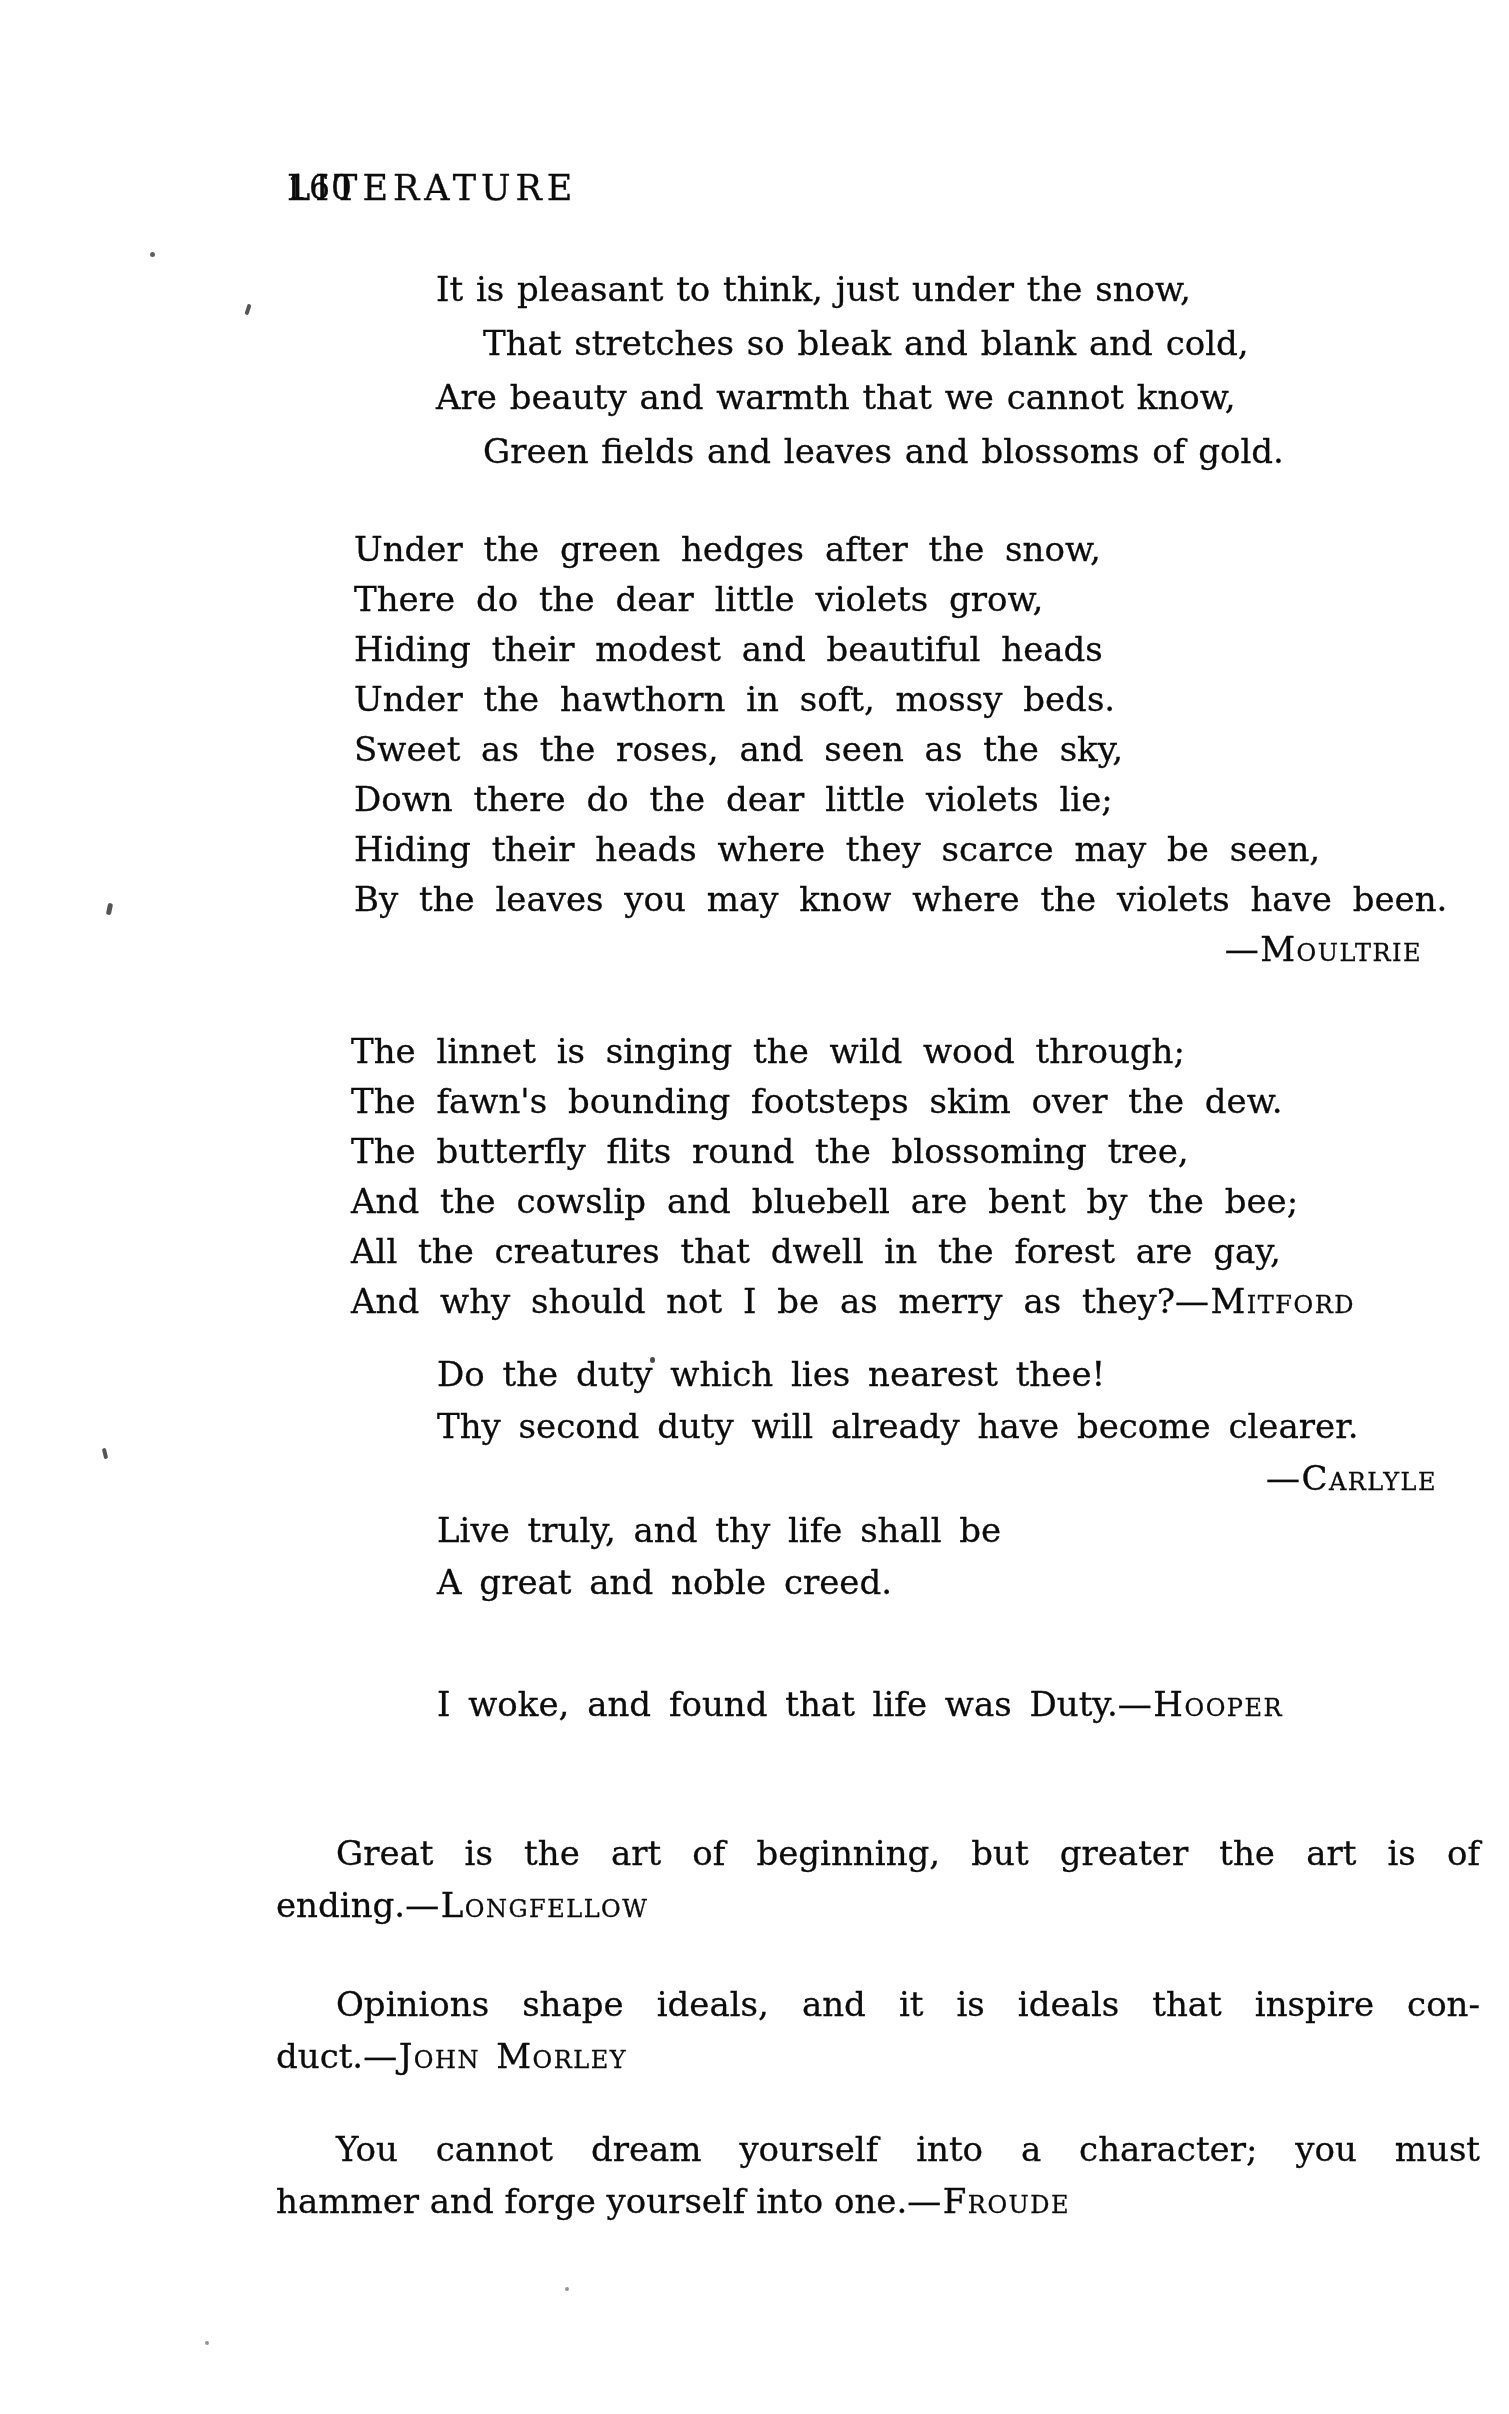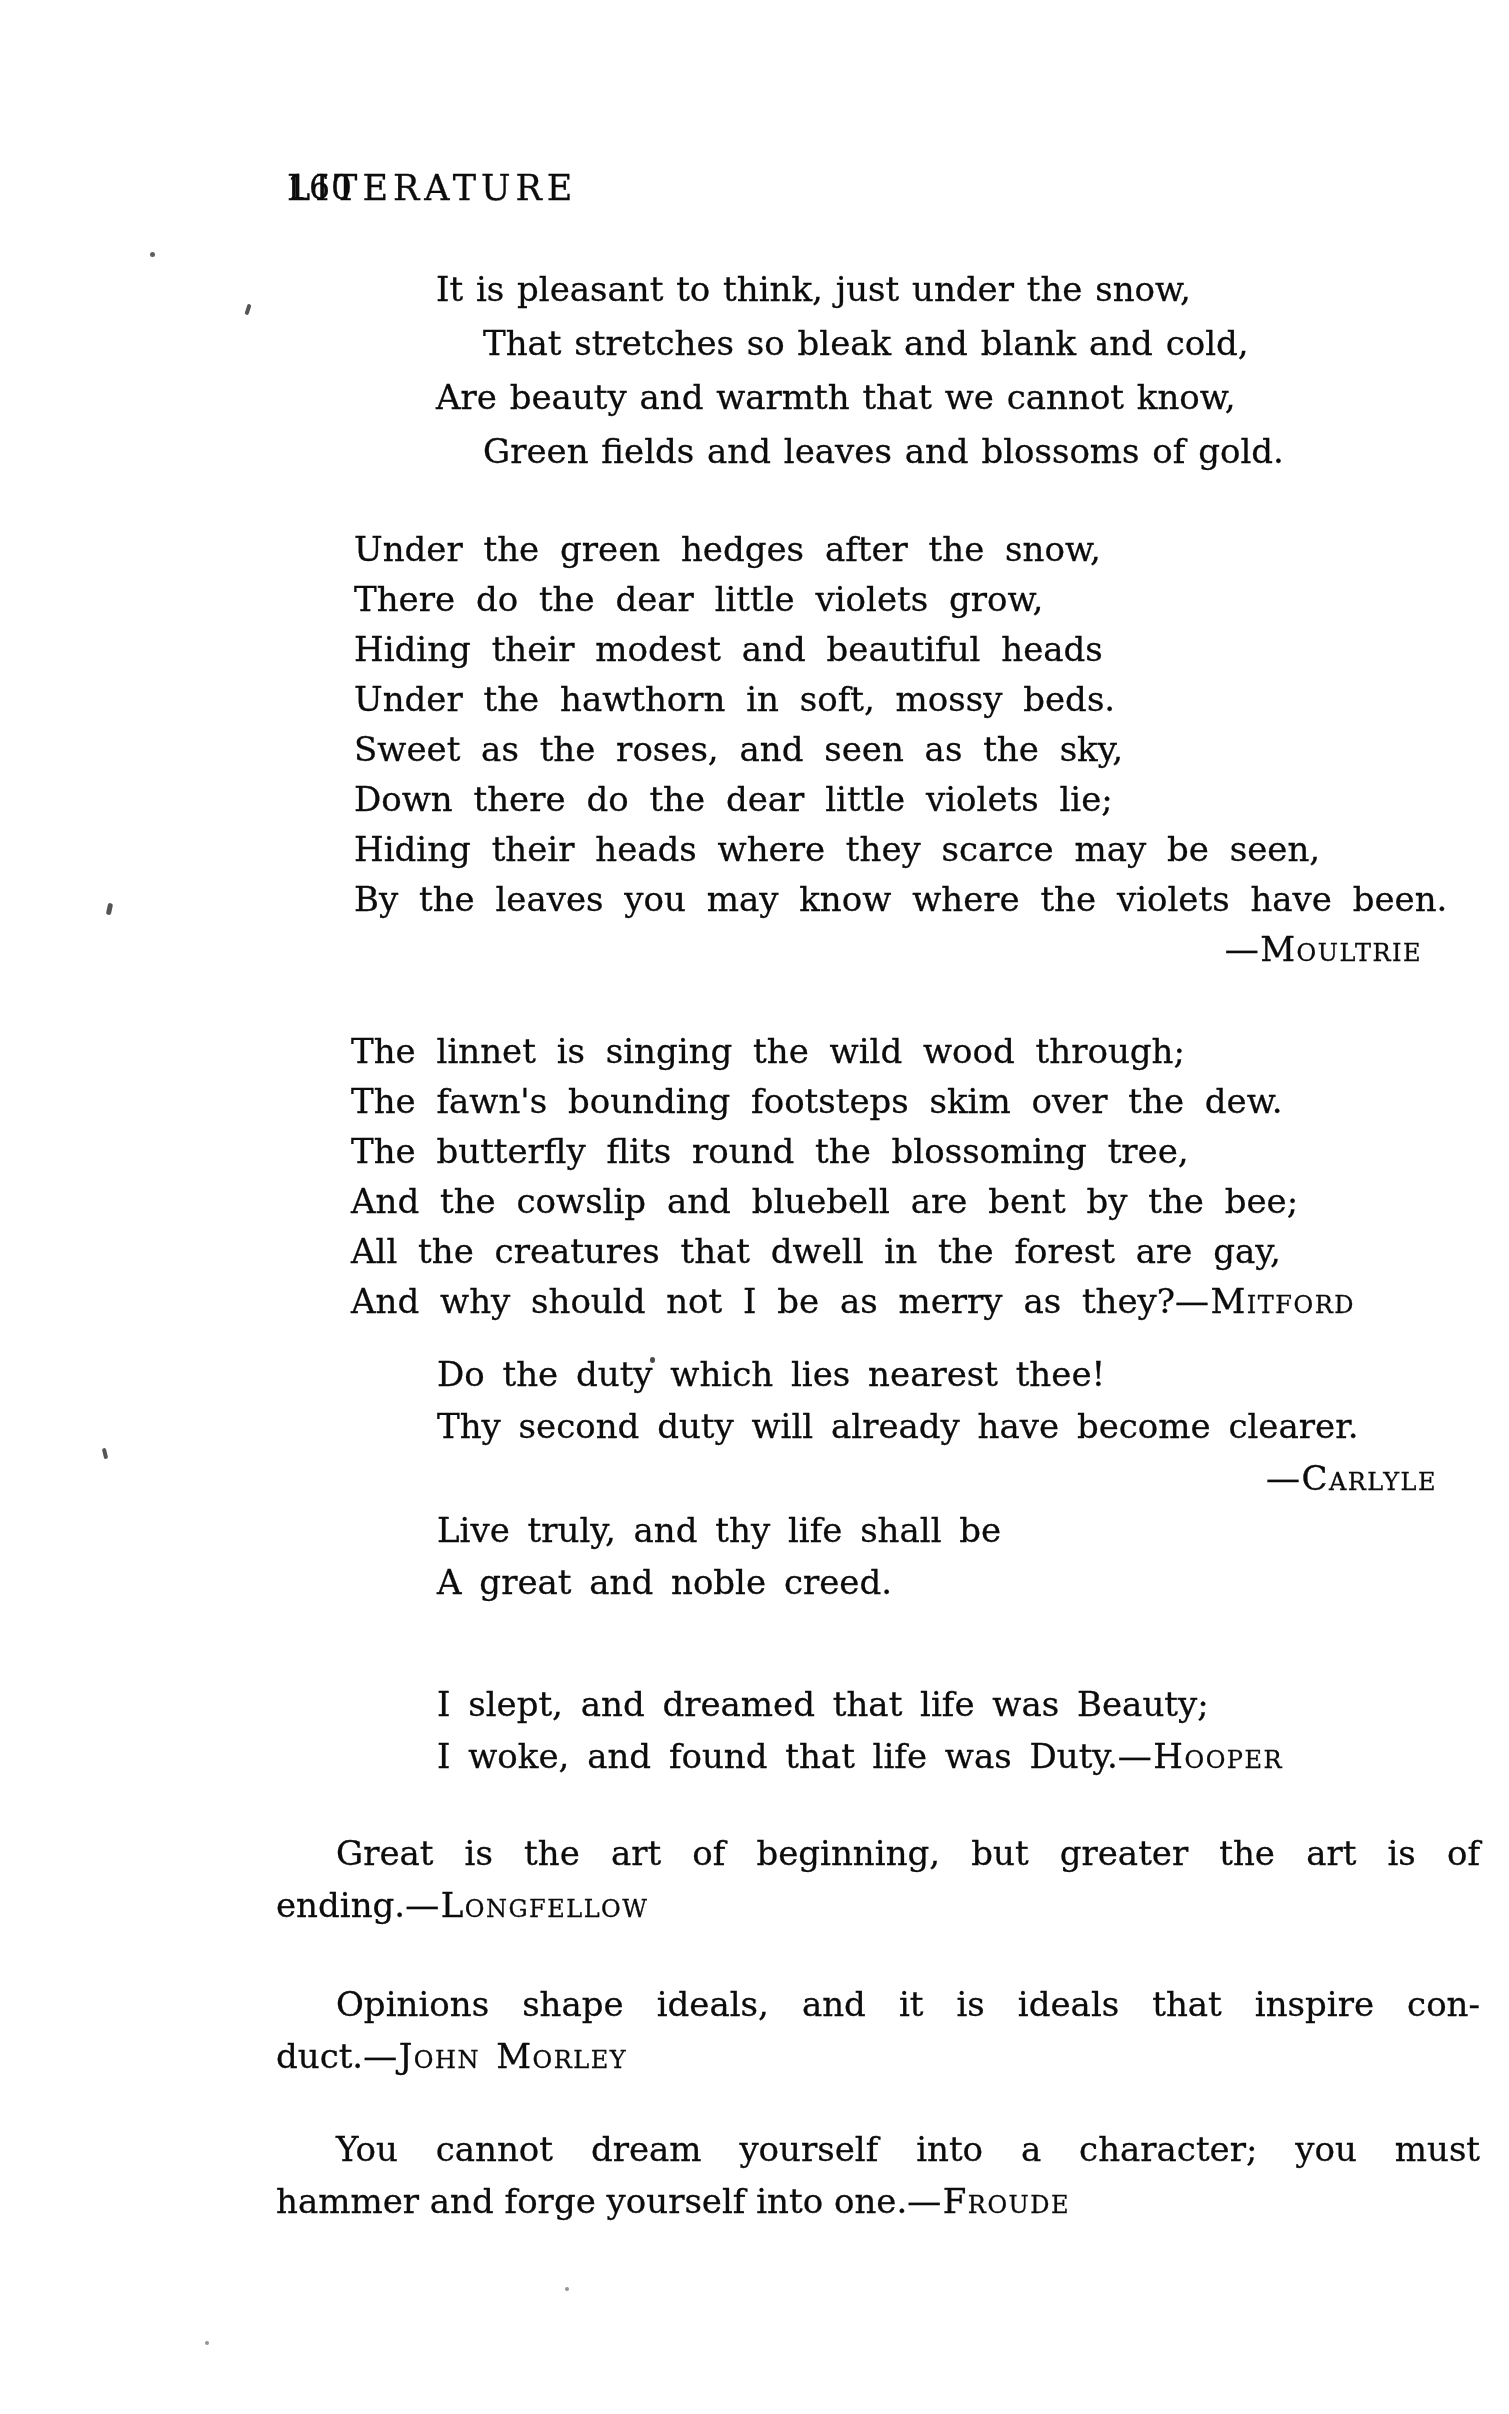--- a/index.html
+++ b/index.html
@@ -78,21 +78,20 @@
 
   <div class="sec" id="sec-carlyle">
     <div class="poem-line">Do the duty which lies nearest thee!</div>
     <div class="poem-line">Thy second duty will already have become clearer.</div>
     <div class="poem-line attr-line attr">—Carlyle</div>
     <div class="poem-line">Live truly, and thy life shall be</div>
     <div class="poem-line">A great and noble creed.</div>
   </div>
 
   <div class="sec" id="sec-hooper">
-    <div class="poem-line">I slept, and dreamed that life was Beauty;</div>
     <div class="poem-line"><span>I woke, and found that life was Duty.</span><span class="attr">—Hooper</span></div>
   </div>
 
   <div class="sec prose" id="sec-longfellow">
     <div class="q-line1">Great is the art of beginning, but greater the art is of</div>
     <div class="q-line2"><span>ending.</span><span class="attr">—Longfellow</span></div>
   </div>
 
   <div class="sec prose" id="sec-morley">
     <div class="q-line1">Opinions shape ideals, and it is ideals that inspire con-</div>

